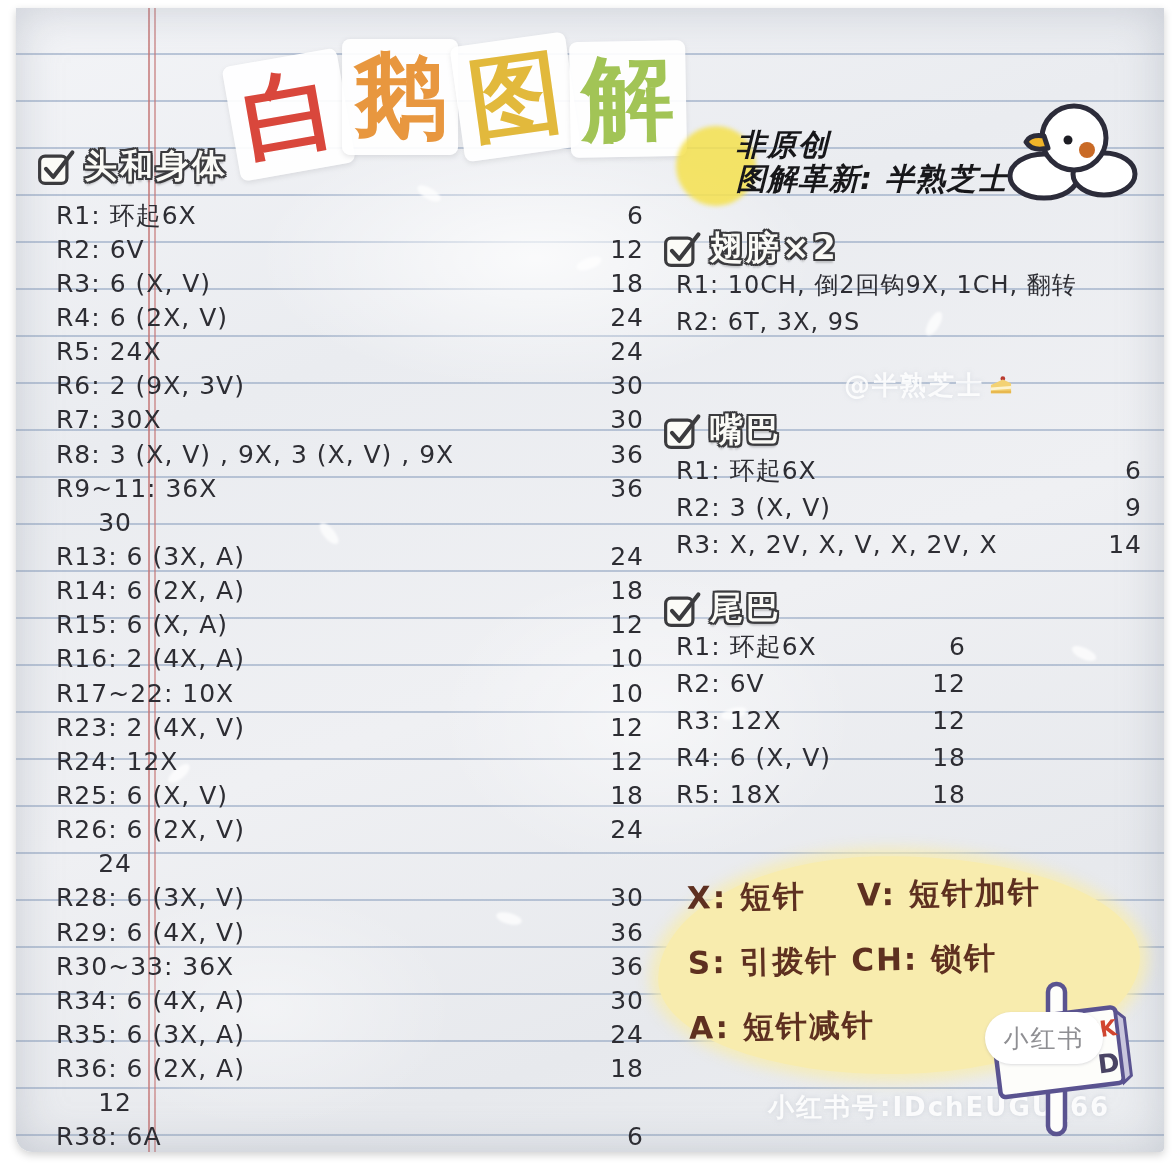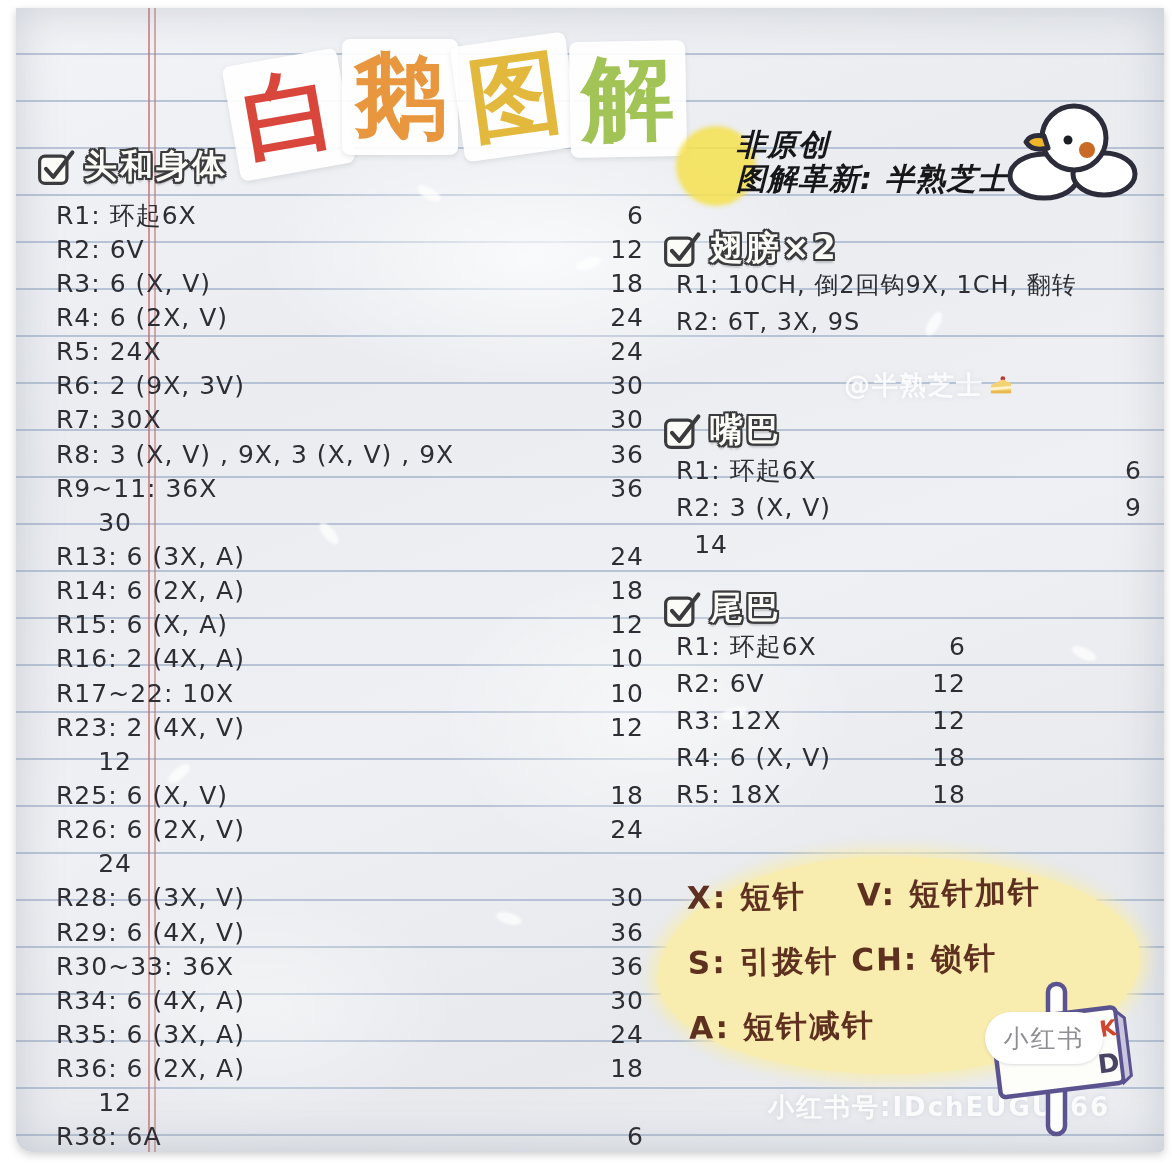--- a/index.html
+++ b/index.html
@@ -238,20 +238,21 @@
         <span class="lbl">R17~22: 10X</span>
         <span class="cnt">10</span>
       </div>
 
       <div class="row">
         <span class="lbl">R23: 2 (4X, V)</span>
         <span class="cnt">12</span>
       </div>
 
       <div class="row">
+        <span class="lbl">R24: 12X</span>
         <span class="cnt">12</span>
       </div>
 
       <div class="row">
         <span class="lbl">R25: 6 (X, V)</span>
         <span class="cnt">18</span>
       </div>
 
       <div class="row">
         <span class="lbl">R26: 6 (2X, V)</span>
@@ -344,20 +345,21 @@
         <span class="lbl">R1: 环起6X</span>
         <span class="cnt">6</span>
       </div>
 
       <div class="row">
         <span class="lbl">R2: 3 (X, V)</span>
         <span class="cnt">9</span>
       </div>
 
       <div class="row">
+        <span class="lbl">R3: X, 2V, X, V, X, 2V, X</span>
         <span class="cnt">14</span>
       </div>
     </div>
 
   <div class="sec-header" style="left:646px;top:578px;">
     <svg class="cb" viewBox="0 0 44 44">
       <rect x="4" y="10" width="30" height="30" rx="6" fill="#fbfbf7" stroke="#3b3b3e" stroke-width="3.5"></rect>
       <path d="M11 24 L19 33 L40 6" fill="none" stroke="#3b3b3e" stroke-width="4.5" stroke-linecap="round" stroke-linejoin="round"></path>
     </svg>
     <span class="bubble">尾巴</span>

